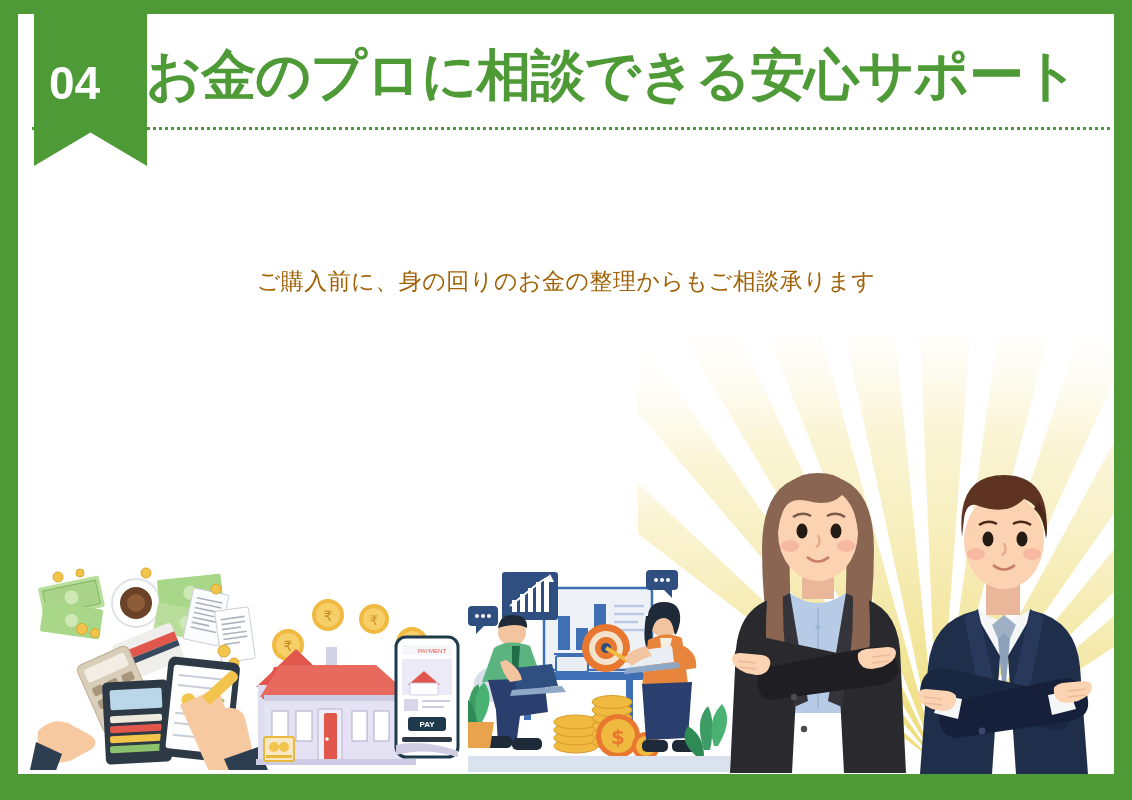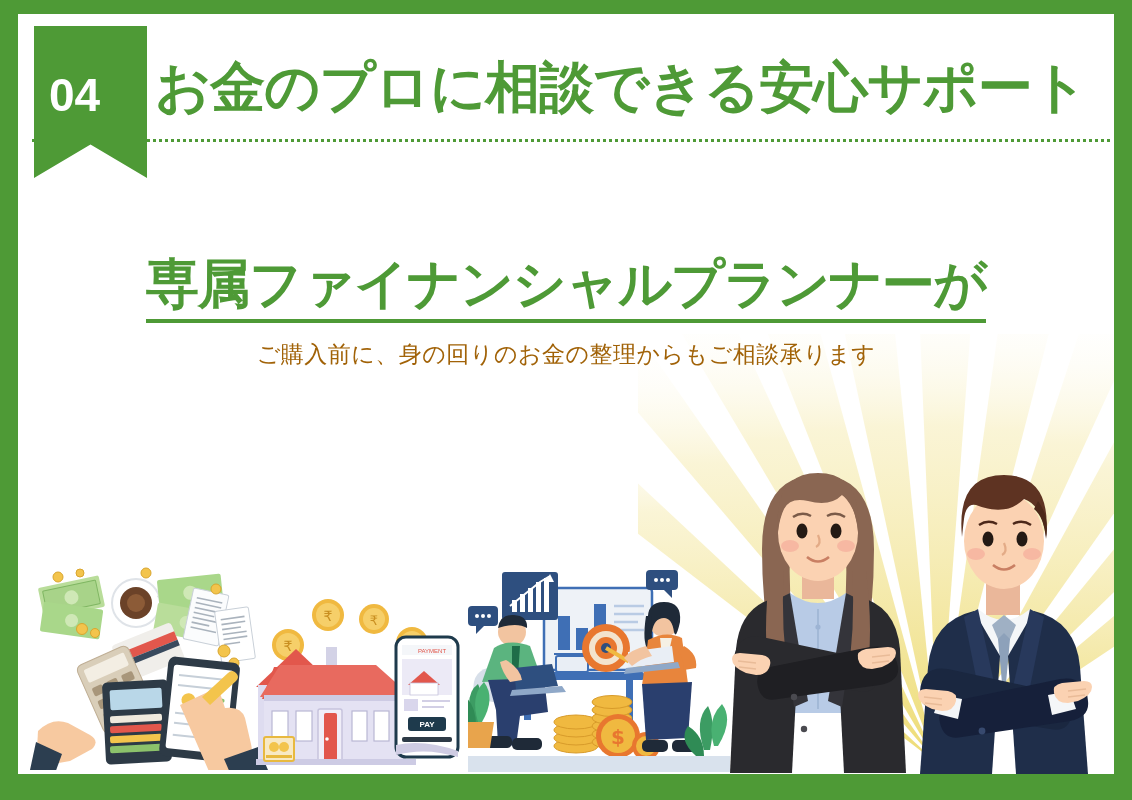--- a/index.html
+++ b/index.html
@@ -13,42 +13,41 @@
     position:relative;width:1132px;height:800px;
     background:#4e9a36;box-sizing:border-box;
   }
   
   .card{
     position:absolute;left:18px;top:14px;right:18px;bottom:26px;
     background:#ffffff;overflow:hidden;
   }
 
   
-  .header{position:absolute;left:0;top:12px;width:100%;height:160px;}
+  .header{position:absolute;left:0;top:0;width:100%;height:160px;}
   .dotline{
     position:absolute;left:14px;top:113px;right:4px;height:0;
     border-top:3px dotted #4e9a36;
   }
   .ribbon{
     position:absolute;left:16px;top:0px;width:113px;height:152px;
     background:#4e9a36;
     clip-path:polygon(0 0,100% 0,100% 100%,50% 78%,0 100%);
   }
   .ribbon-num{
     position:absolute;left:0;top:46px;width:113px;text-align:center;
     color:#ffffff;font-size:46px;font-weight:bold;letter-spacing:0px;
     font-family:"Liberation Sans","DejaVu Sans",sans-serif;
     line-height:1;
   }
   .header-title{
     position:absolute;left:128px;top:32px;right:18px;
     color:#4e9a36;font-size:55px;font-weight:bold;
     letter-spacing:-1px;line-height:1.08;white-space:nowrap;
     font-family:"DejaVu Sans","Liberation Sans",sans-serif;
-    text-align:center;
   }
 
   
   .sunburst{
     position:absolute;left:620px;bottom:0;width:560px;height:440px;
     overflow:hidden;pointer-events:none;
   }
 
   
   .headline{
@@ -111,23 +110,20 @@
             <polygon points="0,0 150,-458 202,-440"></polygon>
             <polygon points="0,0 232,-424 278,-396"></polygon>
             <polygon points="0,0 308,-376 348,-340"></polygon>
             <polygon points="0,0 376,-316 408,-272"></polygon>
           </g>
         </g>
       </svg>
     </div>
 
     <div class="headline">
-      <div class="hl-row">
-        <span class="hl-line">専属ファイナンシャルプランナーが</span>
-      </div>
       <div class="subline">ご購入前に、身の回りのお金の整理からもご相談承ります</div>
     </div>
 
     <div class="illus ill-desk">
       <svg width="250" height="215" viewBox="0 0 250 215" aria-hidden="true">
 
         <g>
           <g transform="rotate(-12 45 40)">
             <rect x="12" y="26" width="62" height="32" rx="2" fill="#b9dd9a"></rect>
             <rect x="16" y="30" width="54" height="24" rx="1" fill="#a8d389" stroke="#7fb662" stroke-width="1"></rect>

